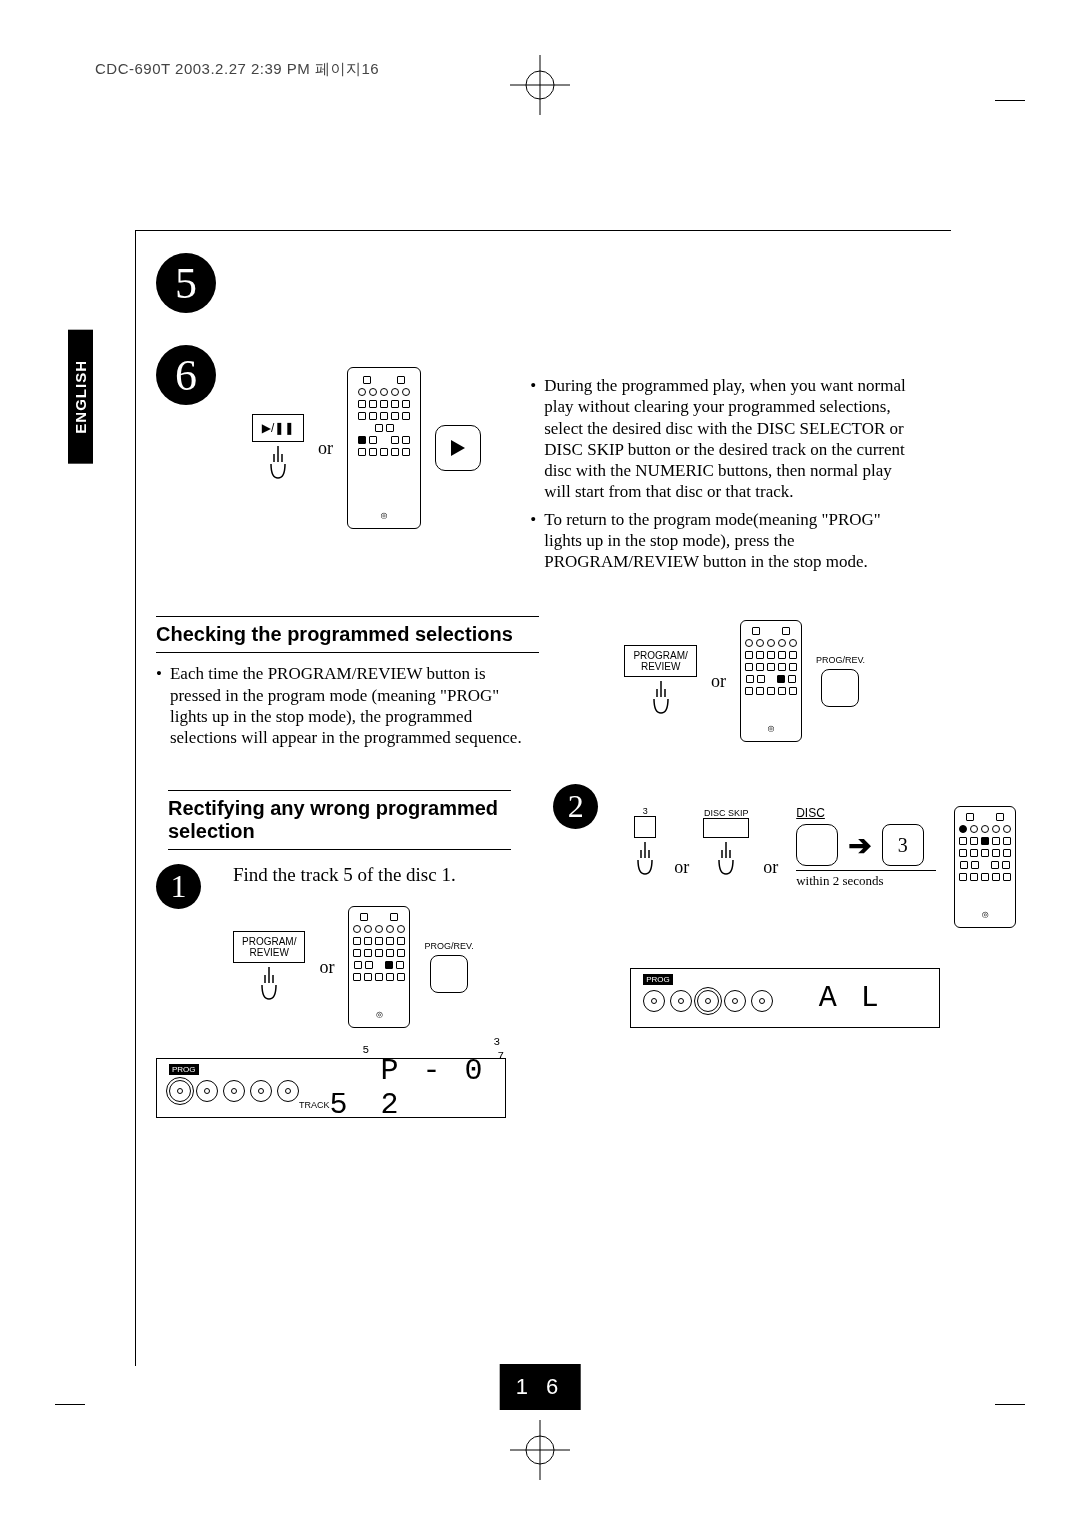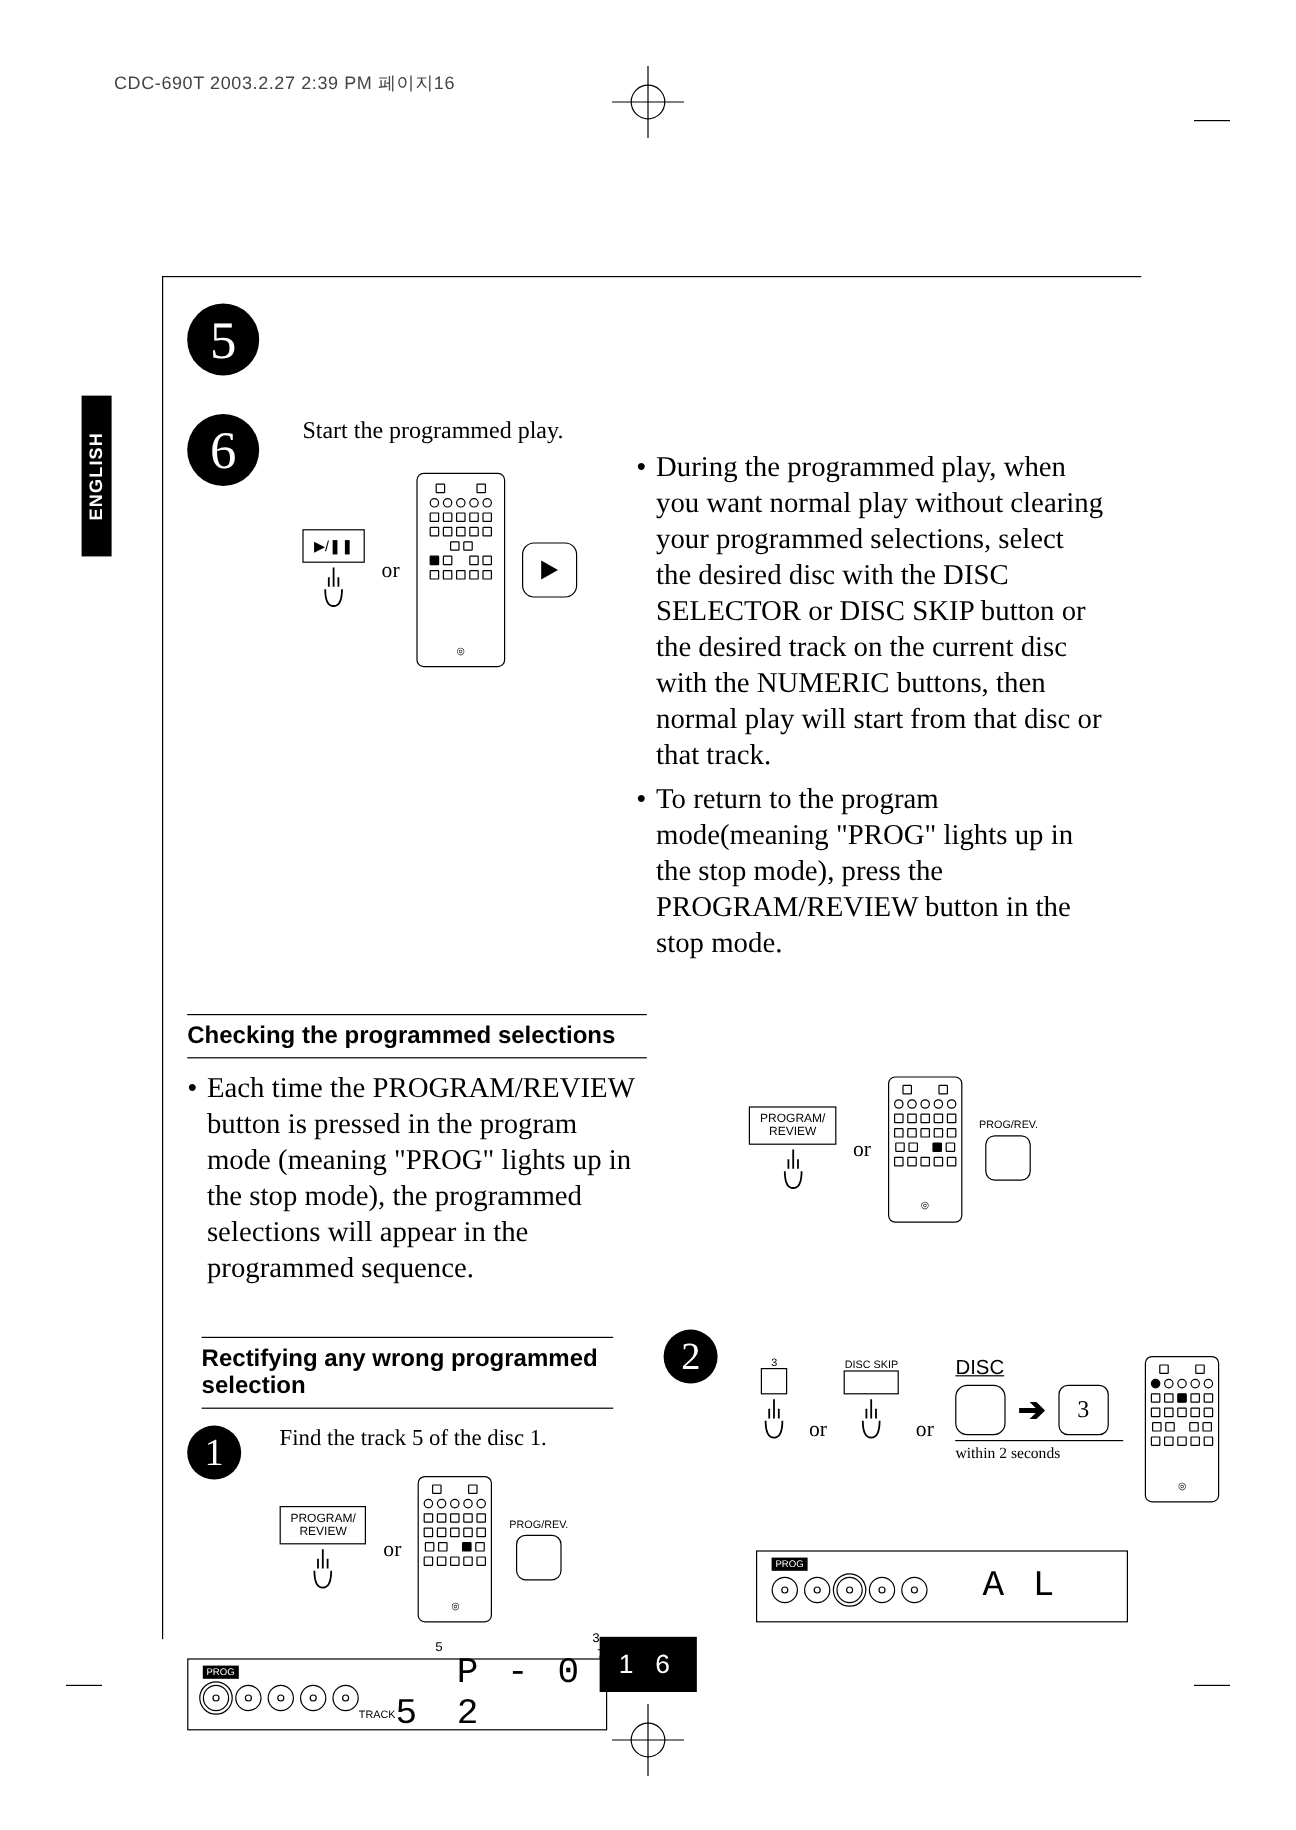--- a/index.html
+++ b/index.html
@@ -101,21 +101,21 @@
   }
 
   .two-col {
     display: flex;
     align-items: flex-start;
     gap: 30px;
     padding: 0 30px 0 20px;
   }
   .col { flex: 1; }
 
-  .bullets { font-size: 24px; line-height: 1.25; }
+  .bullets { font-size: 17px; line-height: 1.25; }
   .bullets .b { display: flex; margin-bottom: 6px; }
   .bullets .b::before { content: "•"; margin-right: 8px; }
 
   .sub-heading-wrap {
     margin: 28px 30px 10px 20px;
   }
   .rule { border-top: 1px solid #000; margin: 4px 0; }
   .sub-heading {
     font-family: Arial, Helvetica, sans-serif;
     font-weight: bold;
@@ -200,21 +200,21 @@
   }
 
   .right-col-block { margin-top: 22px; }
 
   .disc-num-btn {
     width:40px;height:40px;border:1.5px solid #000;border-radius:8px;
     display:flex;align-items:center;justify-content:center;font-size:20px;
   }
   .arrow-r { font-size:28px; font-weight:bold; }
   .small-txt { font-size:13px; }
-  .disc-lbl { font-family: Arial, sans-serif; font-size:17px; text-decoration: underline; }
+  .disc-lbl { font-family: Arial, sans-serif; font-size:12px; text-decoration: underline; }
 
   .flex-center { display:flex; align-items:center; gap:10px; }
 </style>
 </head>
 <body>
 
 <div class="page">
   <div class="header-line">CDC-690T  2003.2.27 2:39 PM  페이지16</div>
 
   <div class="crop-top">
@@ -234,21 +234,20 @@
 
     <div class="section" style="padding-top:22px;">
       <div class="step-circle">5</div>
     </div>
 
     <div class="two-col" style="margin-top:22px;">
       <div class="col" style="flex:0 0 45%;">
         <div style="display:flex;align-items:flex-start;">
           <div class="step-circle">6</div>
           <div style="flex:1;margin-left:18px;">
-            <div class="step-text" style="padding-top:2px;">Start the programmed play.</div>
             <div class="figure-row" style="margin-top:22px;">
               <div style="display:flex;flex-direction:column;align-items:center;">
                 <div class="btn-box" style="width:34px;height:18px;font-size:12px;line-height:18px;">▶/❚❚</div>
                 <svg class="hand" viewBox="0 0 30 40">
                     <path d="M15 4 v16 M11 12 v8 M19 12 v8 M8 22 q0 14 7 14 q7 0 7-14" fill="none" stroke="#000" stroke-width="1.5"></path>
                   </svg>
               </div>
               <span class="or-lbl">or</span>
               <div class="remote">
                 <div class="row" style="margin-top:8px;">

